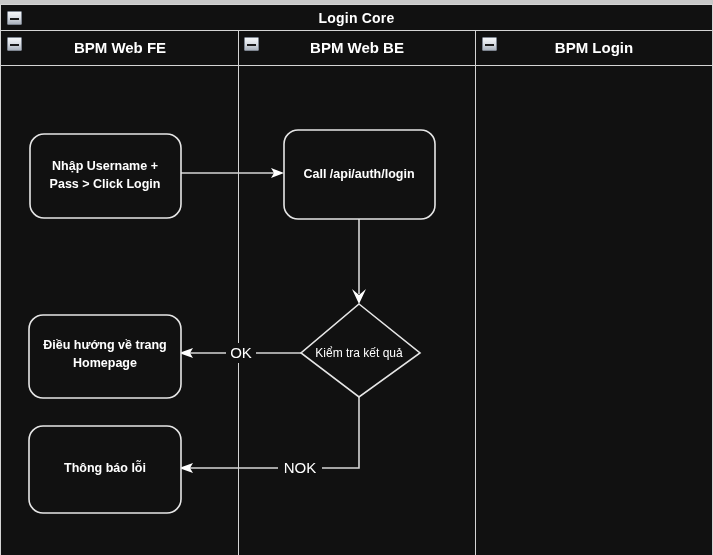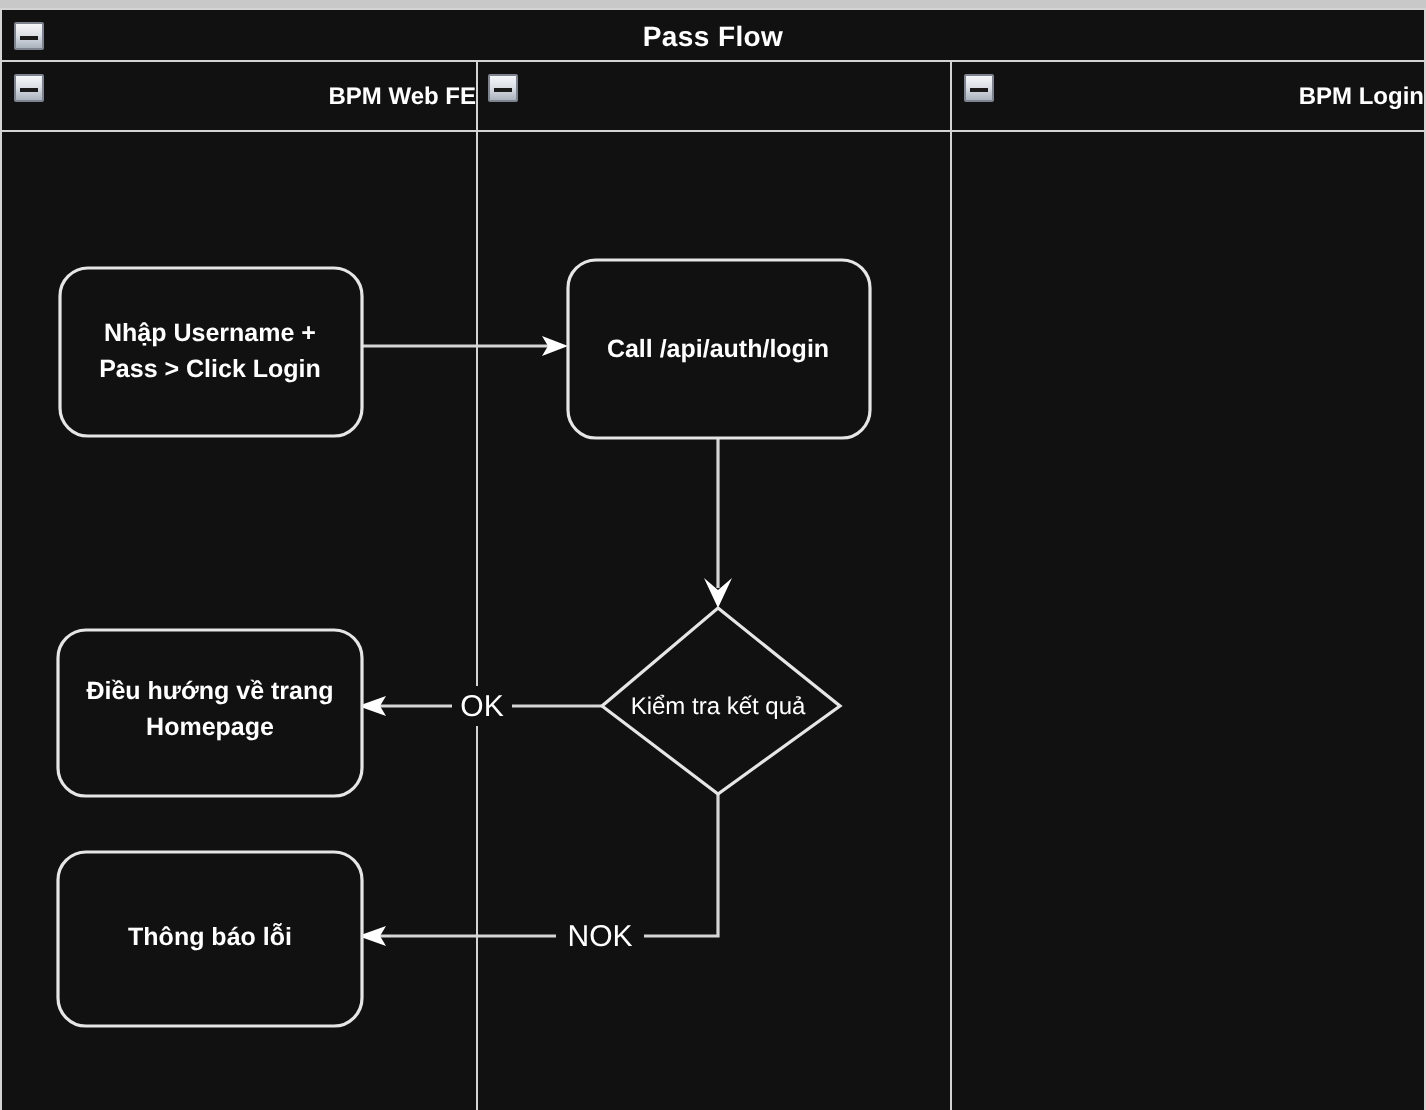--- a/index.html
+++ b/index.html
@@ -62,23 +62,23 @@
   #lane-header-band {
     position: absolute;
     left: 0; top: 26px;
     width: 711px; height: 35px;
     border-bottom: 1px solid #d4d4d4;
   }
   .lane-header-title {
     position: absolute;
     top: 26px; height: 34px;
     line-height: 34px;
-    text-align: right;
+    text-align: center;
     color: #ffffff;
-    font-size: 12px;
+    font-size: 15px;
     font-weight: bold;
   }
   #lane0-title { left: 1px;   width: 236px; }
   #lane1-title { left: 238px; width: 236px; }
   #lane2-title { left: 475px; width: 236px; }
 
   
   .lane-divider {
     position: absolute;
     top: 26px;
@@ -134,27 +134,28 @@
     dominant-baseline: middle;
   }
   .edge-label-bg { fill: #111111; }
 </style>
 </head>
 <body>
 
 <div id="pool">
 
   <div id="pool-title-bar">
-    <div id="pool-title-text">Pass Flow</div>
+    <div id="pool-title-text">Login Core</div>
   </div>
   <div class="collapse-icon" id="pool-collapse"></div>
 
   <div id="lane-header-band"></div>
 
   <div class="lane-header-title" id="lane0-title">BPM Web FE</div>
+  <div class="lane-header-title" id="lane1-title">BPM Web BE</div>
   <div class="lane-header-title" id="lane2-title">BPM Login</div>
 
   <div class="collapse-icon lane-collapse" id="lane0-collapse"></div>
   <div class="collapse-icon lane-collapse" id="lane1-collapse"></div>
   <div class="collapse-icon lane-collapse" id="lane2-collapse"></div>
 
   <div class="lane-divider" id="divider-1"></div>
   <div class="lane-divider" id="divider-2"></div>
 
   <svg id="flow-svg" viewBox="0 0 711 551">

